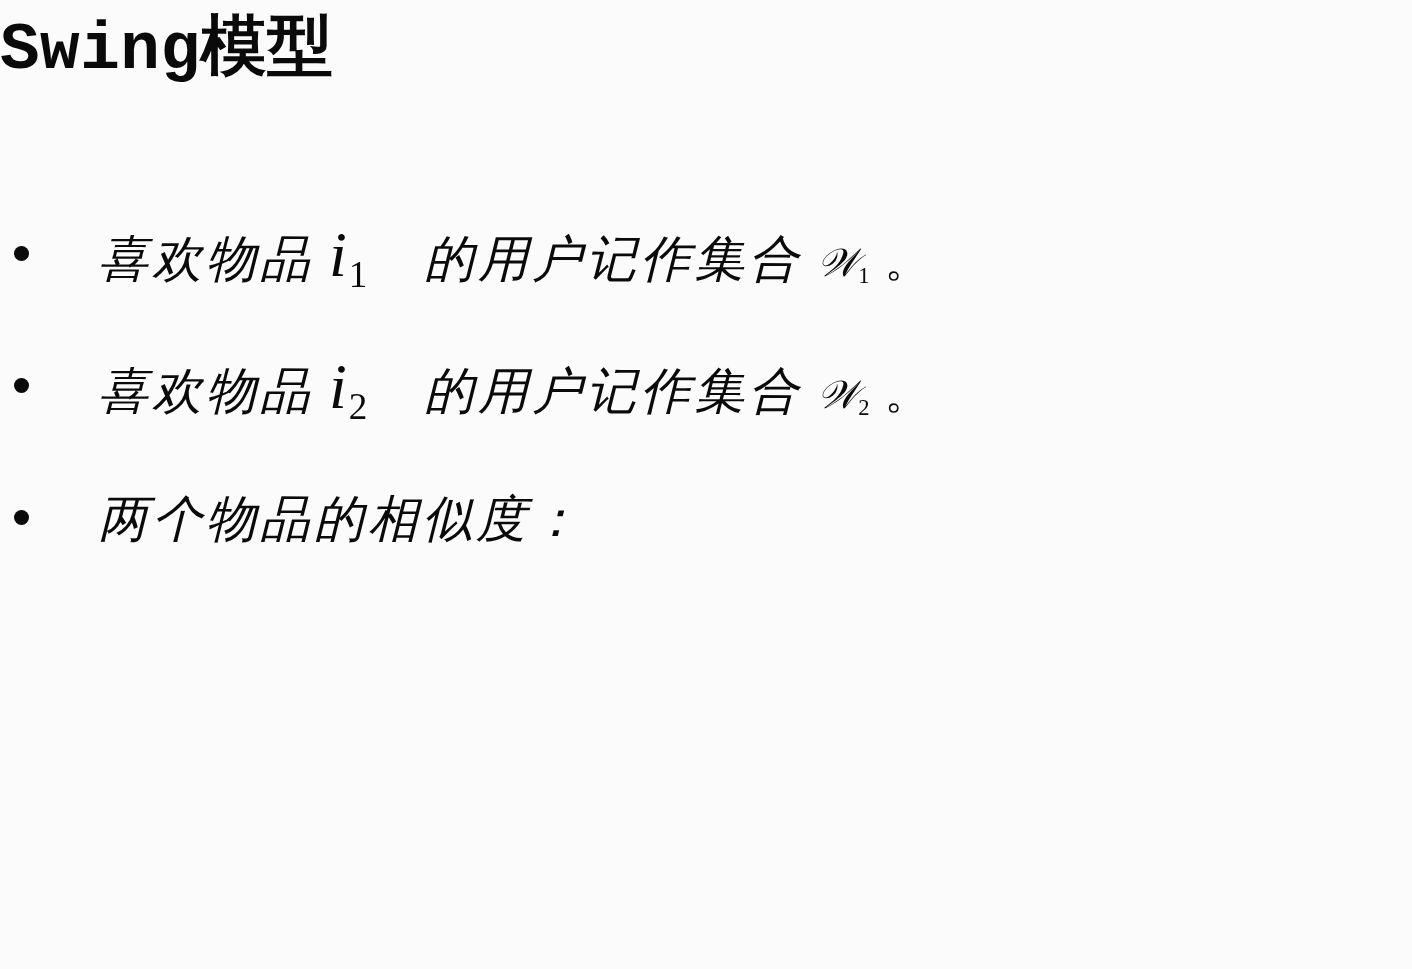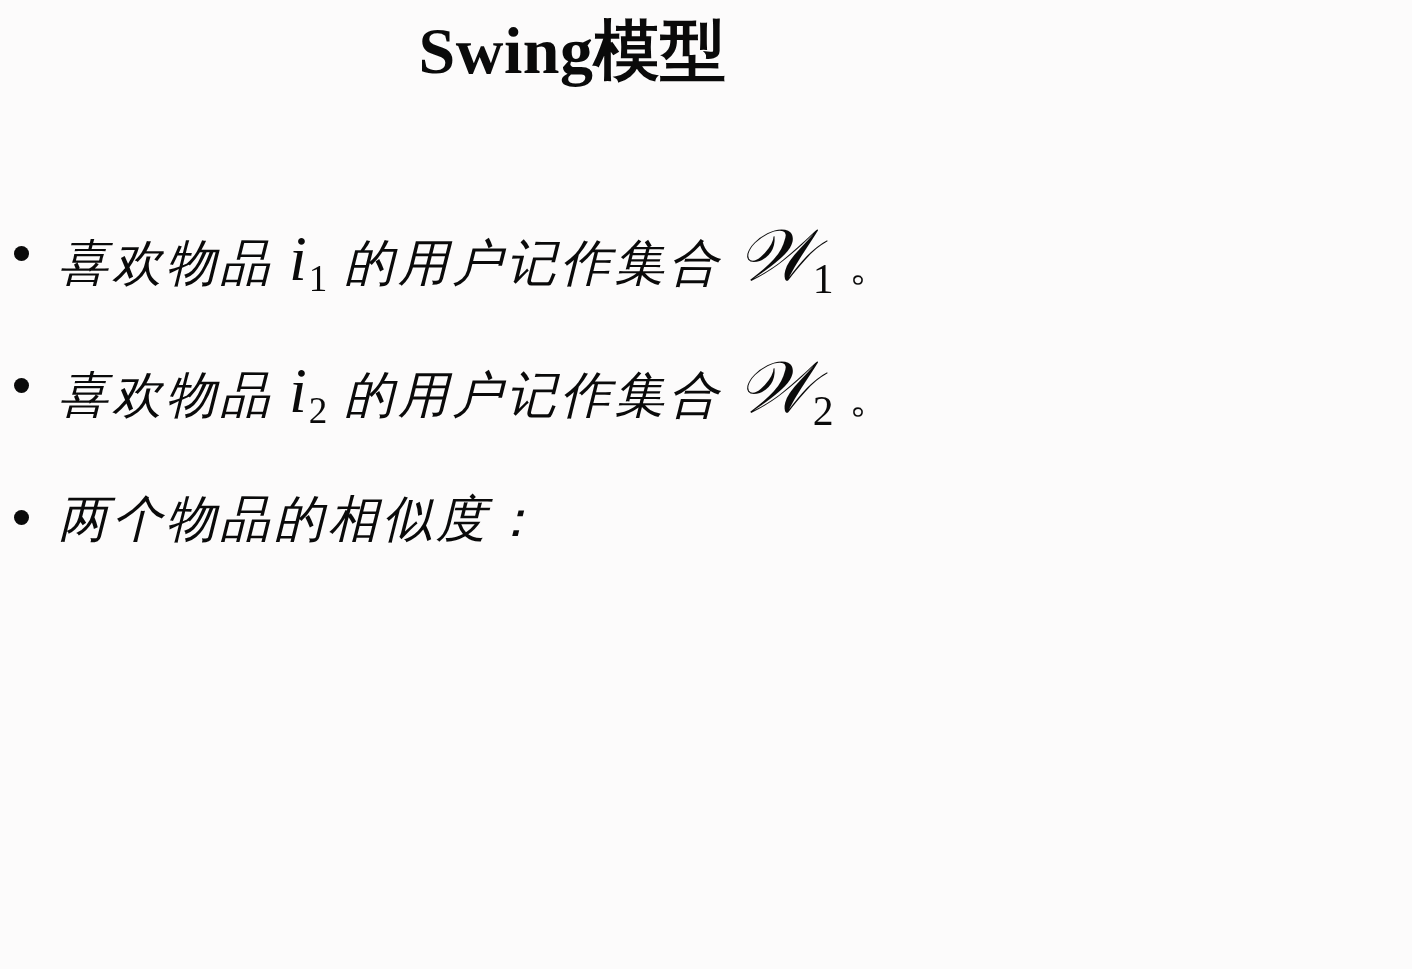--- a/index.html
+++ b/index.html
@@ -15,22 +15,22 @@
     overflow: hidden;
     position: relative;
   }
 
   
   .slide-title {
     position: absolute;
     top: 8px;
     left: 0;
     width: 1145px;
-    text-align: center;
-    font-family: Liberation Serif, serif;
+    text-align: left;
+    font-family: Liberation Mono, monospace;
     font-weight: bold;
     font-size: 66px;
     line-height: 86px;
     letter-spacing: 0.5px;
     white-space: nowrap;
   }
 
   
   .bullets {
     position: absolute;
@@ -62,30 +62,31 @@
     white-space: nowrap;
     letter-spacing: 2px;
   }
   
   .cjk {
     font-family: Liberation Mono, monospace;
     font-style: italic;
     font-weight: 500;
     font-size: 50px;
     letter-spacing: 4px;
+    margin-left: 40px;
   }
   .mathvar {
     font-family: "Liberation Serif", "DejaVu Serif", serif;
     font-style: italic;
     font-size: 64px;
   }
   .scriptcap {
     font-family: "DejaVu Serif", serif;
     font-style: italic;
-    font-size: 72px;
+    font-size: 39px;
     letter-spacing: 0;
   }
   sub {
     font-size: 0.58em;
     vertical-align: baseline;
     position: relative;
     bottom: -0.30em;
     font-style: normal;
     font-family: "Liberation Serif", "DejaVu Serif", serif;
   }

